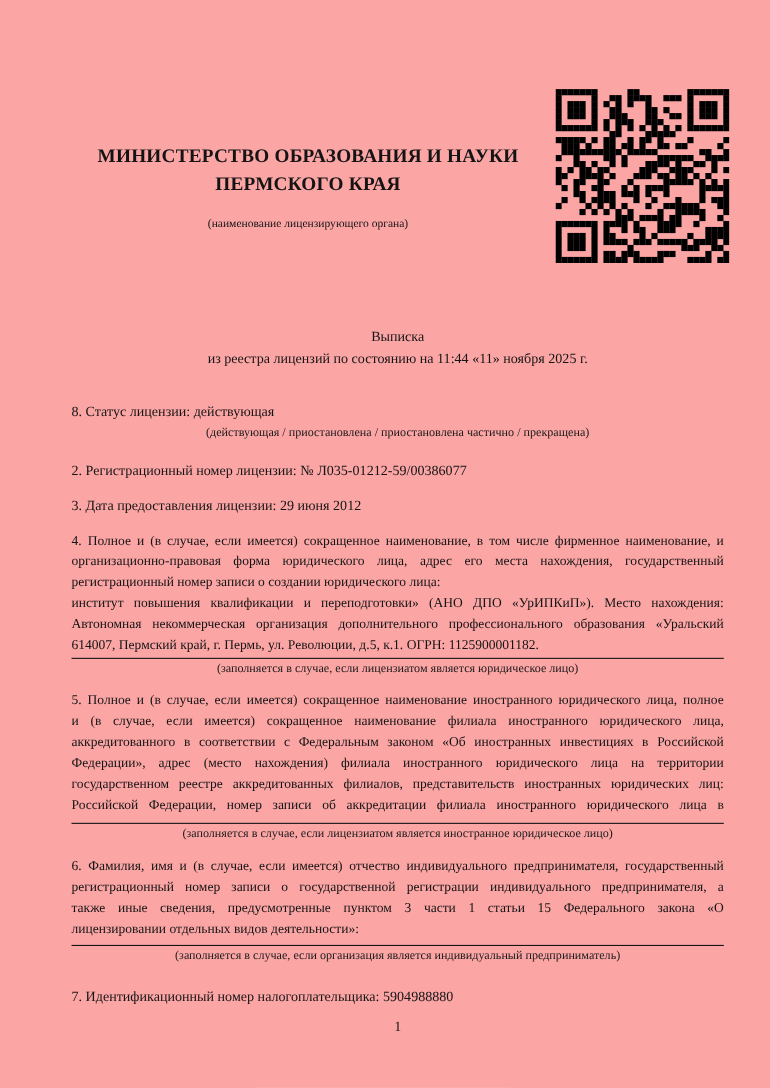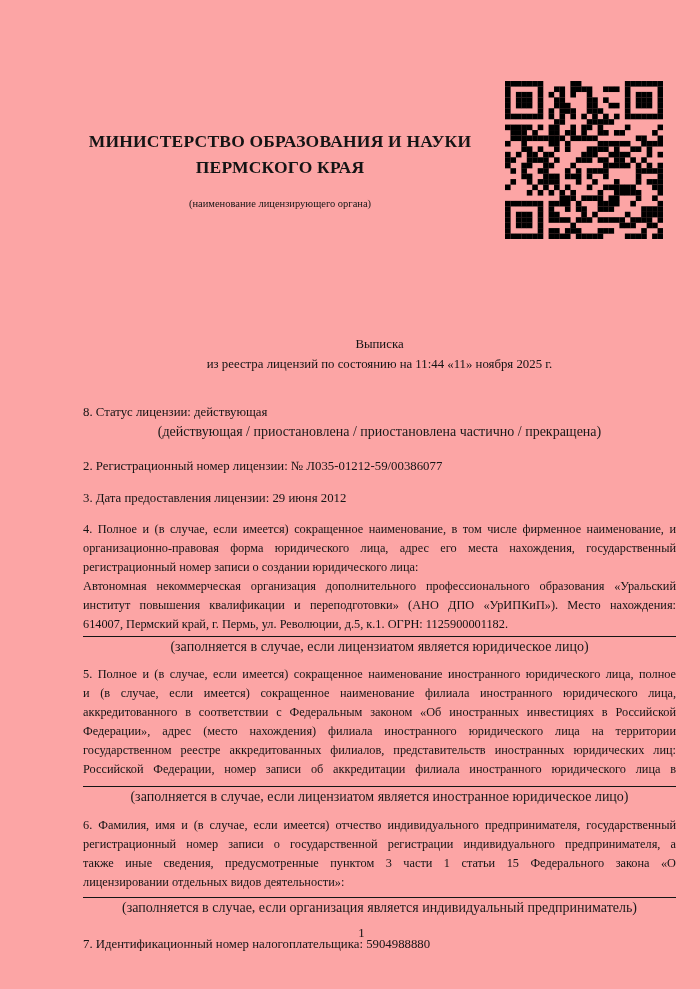--- a/index.html
+++ b/index.html
@@ -41,30 +41,29 @@
     left: 505px;
     top: 81px;
     width: 158px;
     height: 158px;
   }
   .qr svg { display: block; width: 100%; height: 100%; fill: #000; }
 
   
   .doc-body {
     position: absolute;
-    left: 83px;
+    left: 65px;
     top: 296px;
     width: 593px;
     font-size: 12.3px;
     line-height: 19px;
-    margin-top: 38px;
   }
   .doc-title { text-align: center; font-size: 12.8px; line-height: 20px; }
   .item-line { font-size: 12.8px; line-height: 17px; }
-  .caption-c { text-align: center; font-size: 14px; line-height: 13px; color: #1a1a1a; }
+  .caption-c { text-align: center; font-size: 11px; line-height: 13px; color: #1a1a1a; }
   .jline { text-align: justify; text-align-last: justify; }
   .jline-last { text-align-last: left; }
   .fill-line { border-top: 1.7px solid #141414; height: 0; }
 
   .mt-item1 { margin-top: 30px; }
   .mt-cap1  { margin-top: 4px; }
   .mt-item2 { margin-top: 20px; }
   .mt-item3 { margin-top: 15px; }
   .mt-item4 { margin-top: 13px; }
   .mt-line4 { margin-top: 2px; }
@@ -535,22 +534,22 @@
     <div class="item-line mt-item2">2. Регистрационный номер лицензии: № Л035-01212-59/00386077</div>
 
     <div class="item-line mt-item3">3. Дата предоставления лицензии: 29 июня 2012</div>
 
     <div class="mt-item4">
         <div class="jline">4. Полное и (в случае, если имеется) сокращенное наименование, в том числе фирменное наименование, и</div>
         <div class="jline">организационно-правовая форма юридического лица, адрес его места нахождения, государственный</div>
         <div class="jline jline-last">регистрационный номер записи о создании юридического лица:</div>
       </div>
     <div>
+        <div class="jline">институт повышения квалификации и переподготовки» (АНО ДПО «УрИПКиП»). Место нахождения:</div>
         <div class="jline">Автономная некоммерческая организация дополнительного профессионального образования «Уральский</div>
-        <div class="jline">институт повышения квалификации и переподготовки» (АНО ДПО «УрИПКиП»). Место нахождения:</div>
         <div class="jline jline-last">614007, Пермский край, г. Пермь, ул. Революции, д.5, к.1. ОГРН: 1125900001182.</div>
       </div>
     <div class="fill-line mt-line4"></div>
     <div class="caption-c mt-cap4">(заполняется в случае, если лицензиатом является юридическое лицо)</div>
 
     <div class="mt-item5">
         <div class="jline">5. Полное и (в случае, если имеется) сокращенное наименование иностранного юридического лица, полное</div>
         <div class="jline">и (в случае, если имеется) сокращенное наименование филиала иностранного юридического лица,</div>
         <div class="jline">аккредитованного в соответствии с Федеральным законом «Об иностранных инвестициях в Российской</div>
         <div class="jline">Федерации», адрес (место нахождения) филиала иностранного юридического лица на территории</div>

